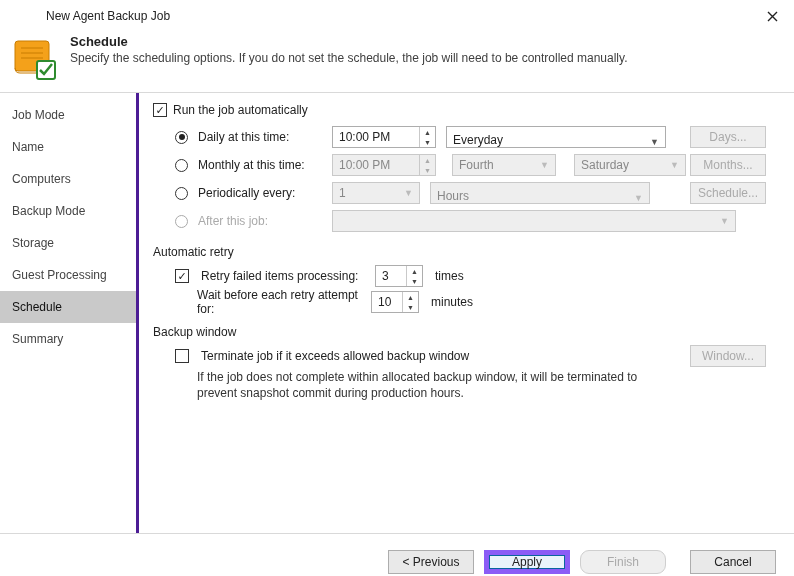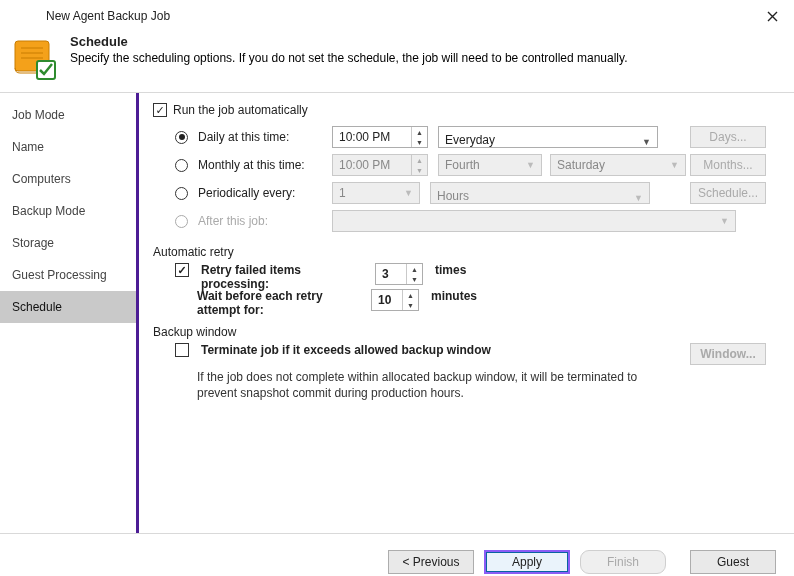--- a/index.html
+++ b/index.html
@@ -26,21 +26,21 @@
     cursor: default;
   }
   .header {
     display: flex;
     align-items: flex-start;
     gap: 12px;
     padding: 4px 10px 10px 10px;
   }
   .header .icon-wrap { width: 48px; height: 48px; display:flex; align-items:center; justify-content:center; }
   .header h2 { margin: 0 0 2px 0; font-size: 13px; font-weight: 700; }
-  .header p { margin: 0; font-size: 12px; color: #000000; }
+  .header p { margin: 0; font-size: 12px; color: #404040; }
   .divider { border: none; border-top: 1px solid #d9d9d9; margin: 0 0 0 0; }
   .body {
     display: flex;
     height: 440px;
   }
   .sidebar {
     width: 190px;
     background: #fff;
     border-right: 3px solid #4c1d95;
     padding-top: 6px;
@@ -63,21 +63,21 @@
   .row { display:flex; align-items:center; margin-bottom: 6px; }
   .chk { width:14px; height:14px; border:1px solid #333; display:inline-flex; align-items:center; justify-content:center; margin-right:6px; background:#fff; font-size:11px; line-height:1; }
   .chk.checked::after { content:"✓"; font-size:11px; color:#222; }
   .radio { width:13px; height:13px; border:1px solid #333; border-radius:50%; display:inline-flex; align-items:center; justify-content:center; margin-right:6px; background:#fff; }
   .radio.on::after { content:""; width:6px; height:6px; background:#222; border-radius:50%; }
   .radio.off.disabled { border-color:#aaa; }
   .opt-block { margin-left: 22px; }
   .opt-row { display:flex; align-items:center; height:28px; gap:4px; }
   .opt-label { width: 130px; }
   .spin {
-    width: 96px; height:22px; border:1px solid #adadad; display:flex; align-items:center;
+    width: 104px; height:22px; border:1px solid #adadad; display:flex; align-items:center;
     background:#fff;
   }
   .spin.disabled { background:#eee; color:#888; border-color:#c9c9c9; }
   .spin .val { flex:1; padding-left:6px; }
   .spin .arrows { width:16px; height:100%; border-left:1px solid #c9c9c9; display:flex; flex-direction:column; }
   .spin .ar { flex:1; display:flex; align-items:center; justify-content:center; font-size:7px; color:#444; }
   .spin.disabled .ar { color:#aaa; }
   .dd {
     height:22px; border:1px solid #adadad; display:flex; align-items:center; justify-content:space-between;
     padding: 0 6px; background:#fff; color:#222;
@@ -86,39 +86,39 @@
   .dd .caret { font-size:9px; color:#555; }
   .dd.disabled .caret { color:#bbb; }
   .wide { width: 220px; align-items: flex-end; }
   .med { width: 104px; }
   .btn-side {
     width: 76px; height:22px; border:1px solid #c9c9c9; background:#eee; color:#aaa;
     display:flex; align-items:center; justify-content:center; margin-left:auto;
   }
   .section-label { margin: 10px 0 4px 0; }
   .retry-block { margin-left: 22px; }
-  .retry-row { display:flex; align-items:flex-start; height:26px; gap:6px;font-weight:bold; }
+  .retry-row { display:flex; align-items:center; height:26px; gap:6px; }
   .retry-label1 { width: 190px; }
   .retry-label2 { width: 210px; padding-left: 22px; }
   .num { width:48px; height:22px; border:1px solid #adadad; display:flex; align-items:center; background:#fff; }
   .num .val { flex:1; padding-left:6px; }
   .num .arrows { width:16px; height:100%; border-left:1px solid #c9c9c9; display:flex; flex-direction:column; }
   .num .ar { flex:1; display:flex; align-items:center; justify-content:center; font-size:7px; color:#444; }
   .desc { margin-left: 22px; color:#333; max-width: 460px; line-height:1.35; }
   .foot-side { position:absolute; right:12px; }
   .footer {
     display:flex; align-items:center; justify-content:flex-end;
     gap:10px; padding: 10px 18px; border-top:1px solid #d9d9d9;
     height: 56px;
   }
   .btn {
     min-width: 86px; height:24px; border:1px solid #adadad; background:#e9e9e9;
     display:flex; align-items:center; justify-content:center; font-size:12px; color:#222;
   }
-  .btn.primary { border:2px solid #8b5cf6; box-shadow: inset 0 0 0 1px #0a64a0; background:#eaf3fb; }
+  .btn.primary { border:5px solid #8b5cf6; box-shadow: inset 0 0 0 1px #0a64a0; background:#eaf3fb; }
   .btn.disabled { color:#aaa; border-color:#cfcfcf; background:#efefef;border-radius:9px; }
   .disabled-text { color:#aaa; }
 </style>
 </head>
 <body>
 
 <div class="titlebar">
   <span class="title">New Agent Backup Job</span>
   <div class="close">
     <svg width="11" height="11" viewBox="0 0 11 11">
@@ -149,20 +149,21 @@
 <div class="body">
 
   <div class="sidebar">
     <div class="item"><span>Job Mode</span></div>
     <div class="item"><span>Name</span></div>
     <div class="item"><span>Computers</span></div>
     <div class="item"><span>Backup Mode</span></div>
     <div class="item"><span>Storage</span></div>
     <div class="item"><span>Guest Processing</span></div>
     <div class="item selected"><span>Schedule</span></div>
+    <div class="item"><span>Summary</span></div>
   </div>
 
   <div class="content">
 
     <div class="row">
       <span class="chk checked"></span>
       <span>Run the job automatically</span>
     </div>
 
     <div class="opt-block">
@@ -189,25 +190,25 @@
       <div class="opt-row">
         <span class="radio"></span>
         <span class="opt-label">Monthly at this time:</span>
         <div class="spin disabled">
           <span class="val">10:00 PM</span>
           <span class="arrows">
               <span class="ar">▲</span>
               <span class="ar">▼</span>
             </span>
         </div>
-        <div class="dd disabled med" style="margin-left:6px">
+        <div class="dd disabled med" style="margin-left:12px">
           <span>Fourth</span>
           <span class="caret">▼</span>
         </div>
-        <div class="dd disabled" style="width:136px; margin-left:4px">
+        <div class="dd disabled" style="width:112px; margin-left:14px">
           <span>Saturday</span>
           <span class="caret">▼</span>
         </div>
         <div class="btn-side">
             <span>Months...</span>
           </div>
       </div>
 
       <div class="opt-row">
         <span class="radio"></span>
@@ -281,15 +282,15 @@
   <div class="btn">
       <span>&lt;  Previous</span>
     </div>
   <div class="btn primary">
       <span>Apply</span>
     </div>
   <div class="btn disabled">
       <span>Finish</span>
     </div>
   <div class="btn" style="margin-left:14px">
-      <span>Guest</span>
+      <span>Cancel</span>
     </div>
 </div>
 
 </body></html>

